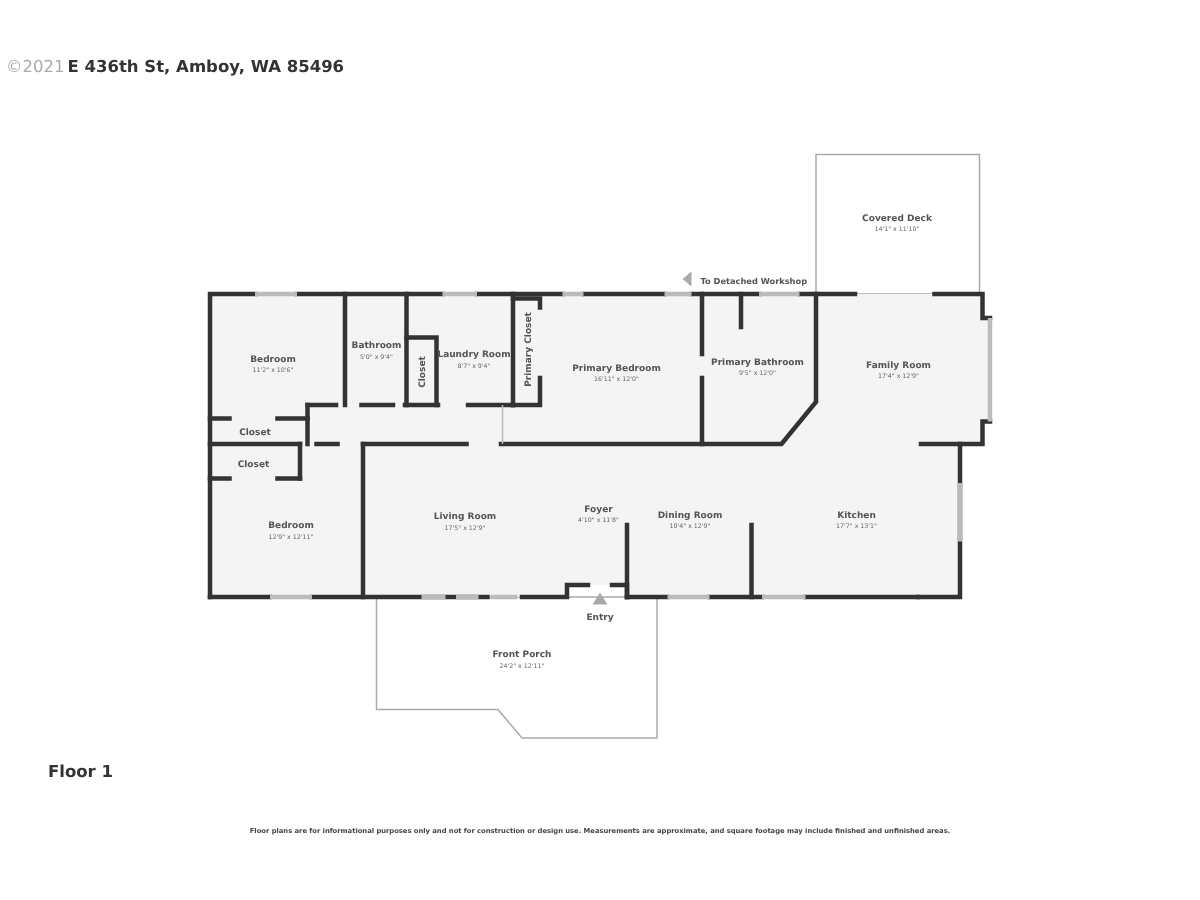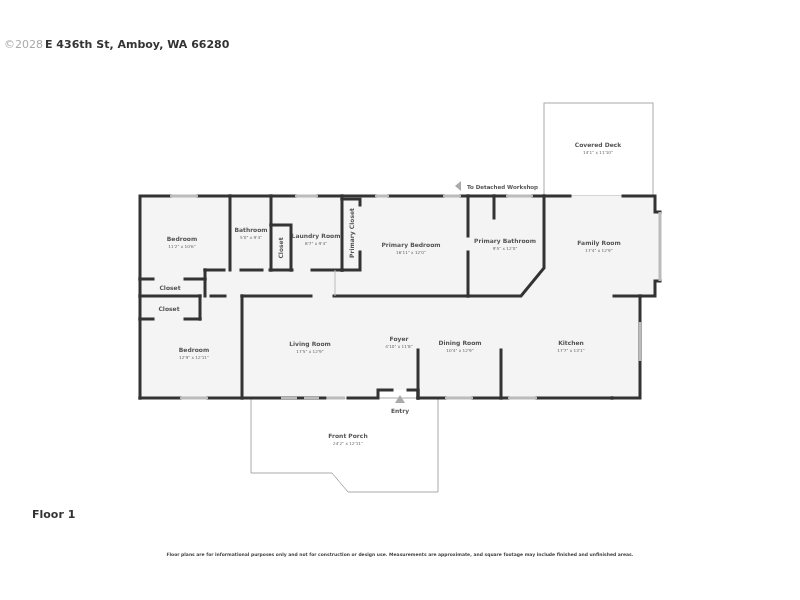--- a/index.html
+++ b/index.html
@@ -11,21 +11,21 @@
   svg { position:absolute; left:0; top:0; }
   .rname { font-size:6px; font-weight:bold; fill:#555; text-anchor:middle; font-family:"DejaVu Sans", sans-serif; }
   .rdim { font-size:4.2px; fill:#666; text-anchor:middle; font-family:"DejaVu Sans", sans-serif; }
   .wall { stroke:#333; stroke-width:3; fill:none; stroke-linecap:square; }
   .thin { stroke:#aaa; stroke-width:1; fill:none; }
   .win { stroke:#bbb; stroke-width:3; }
 </style>
 </head>
 <body>
 
-<div class="addr"><span class="wm">©2028</span><span>E 436th St, Amboy, WA 66280</span></div>
+<div class="addr"><span class="wm">©2021</span><span>E 436th St, Amboy, WA 85496</span></div>
 
 <svg width="800" height="600" viewBox="0 0 800 600">
   <defs>
     <pattern id="tile" width="5" height="5" patternUnits="userSpaceOnUse">
       <rect width="5" height="5" fill="#f6f6f6"></rect>
       <path d="M5 0 L0 0 0 5" fill="none" stroke="#e2e2e2" stroke-width="0.6"></path>
     </pattern>
   </defs>
 
   <rect x="544" y="103" width="109" height="93" fill="url(#tile)" class="thin"></rect>

